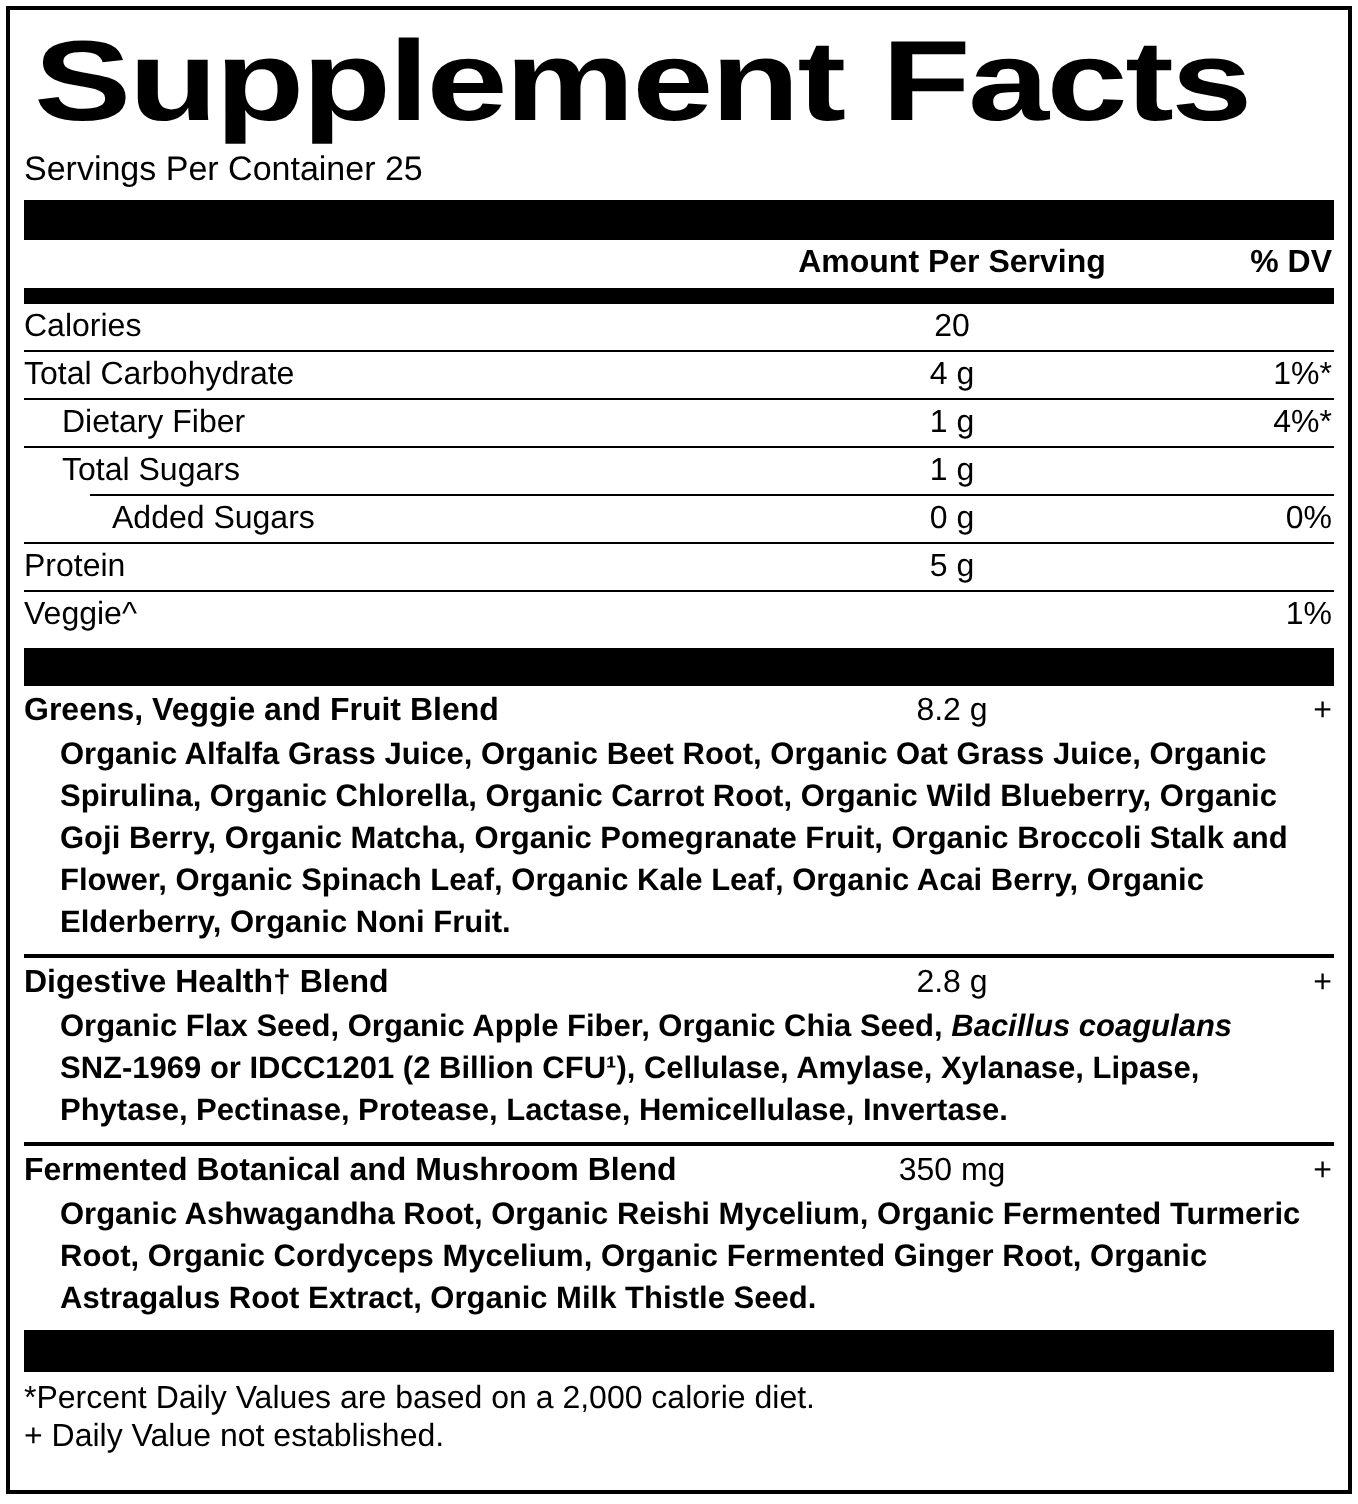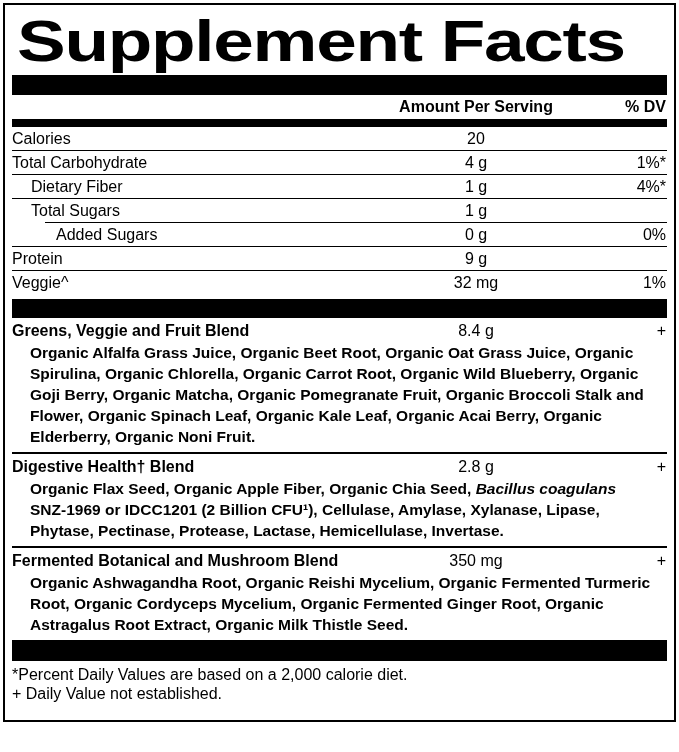--- a/index.html
+++ b/index.html
@@ -76,20 +76,21 @@
   }
   .footnotes { font-size: 16px; line-height: 19px; margin: 4px 0 11px 0; }
 </style>
 </head>
 <body>
 
 <div class="label">
 
   <div class="title">Supplement Facts</div>
 
+  <div class="serv">Servings Per Container 25</div>
 
   <div class="bar"></div>
 
   <div class="colhead">
     <span class="amt">Amount Per Serving</span>
     <span class="dv">% DV</span>
   </div>
 
   <div class="bar thin"></div>
 
@@ -123,36 +124,35 @@
 
   <div class="row">
     <span class="ind2">Added Sugars</span>
     <span class="amt">0 g</span>
     <span class="dv">0%</span>
   </div>
   <div class="sep"></div>
 
   <div class="row">
     <span>Protein</span>
-    <span class="amt">9 g</span>
+    <span class="amt">5 g</span>
     <span class="dv"></span>
   </div>
   <div class="sep"></div>
 
   <div class="row">
     <span>Veggie^</span>
-    <span class="amt">32 mg</span>
     <span class="dv">1%</span>
   </div>
 
   <div class="bar mid"></div>
 
   <div class="brow">
     <span class="bname">Greens, Veggie and Fruit Blend</span>
-    <span class="amt">8.4 g</span>
+    <span class="amt">8.2 g</span>
     <span class="dv">+</span>
   </div>
   <div class="bing">Organic Alfalfa Grass Juice, Organic Beet Root, Organic Oat Grass Juice, Organic Spirulina, Organic Chlorella, Organic Carrot Root, Organic Wild Blueberry, Organic Goji Berry, Organic Matcha, Organic Pomegranate Fruit, Organic Broccoli Stalk and Flower, Organic Spinach Leaf, Organic Kale Leaf, Organic Acai Berry, Organic Elderberry, Organic Noni Fruit.</div>
 
   <div class="sep2"></div>
 
   <div class="brow">
     <span class="bname">Digestive Health† Blend</span>
     <span class="amt">2.8 g</span>
     <span class="dv">+</span>

